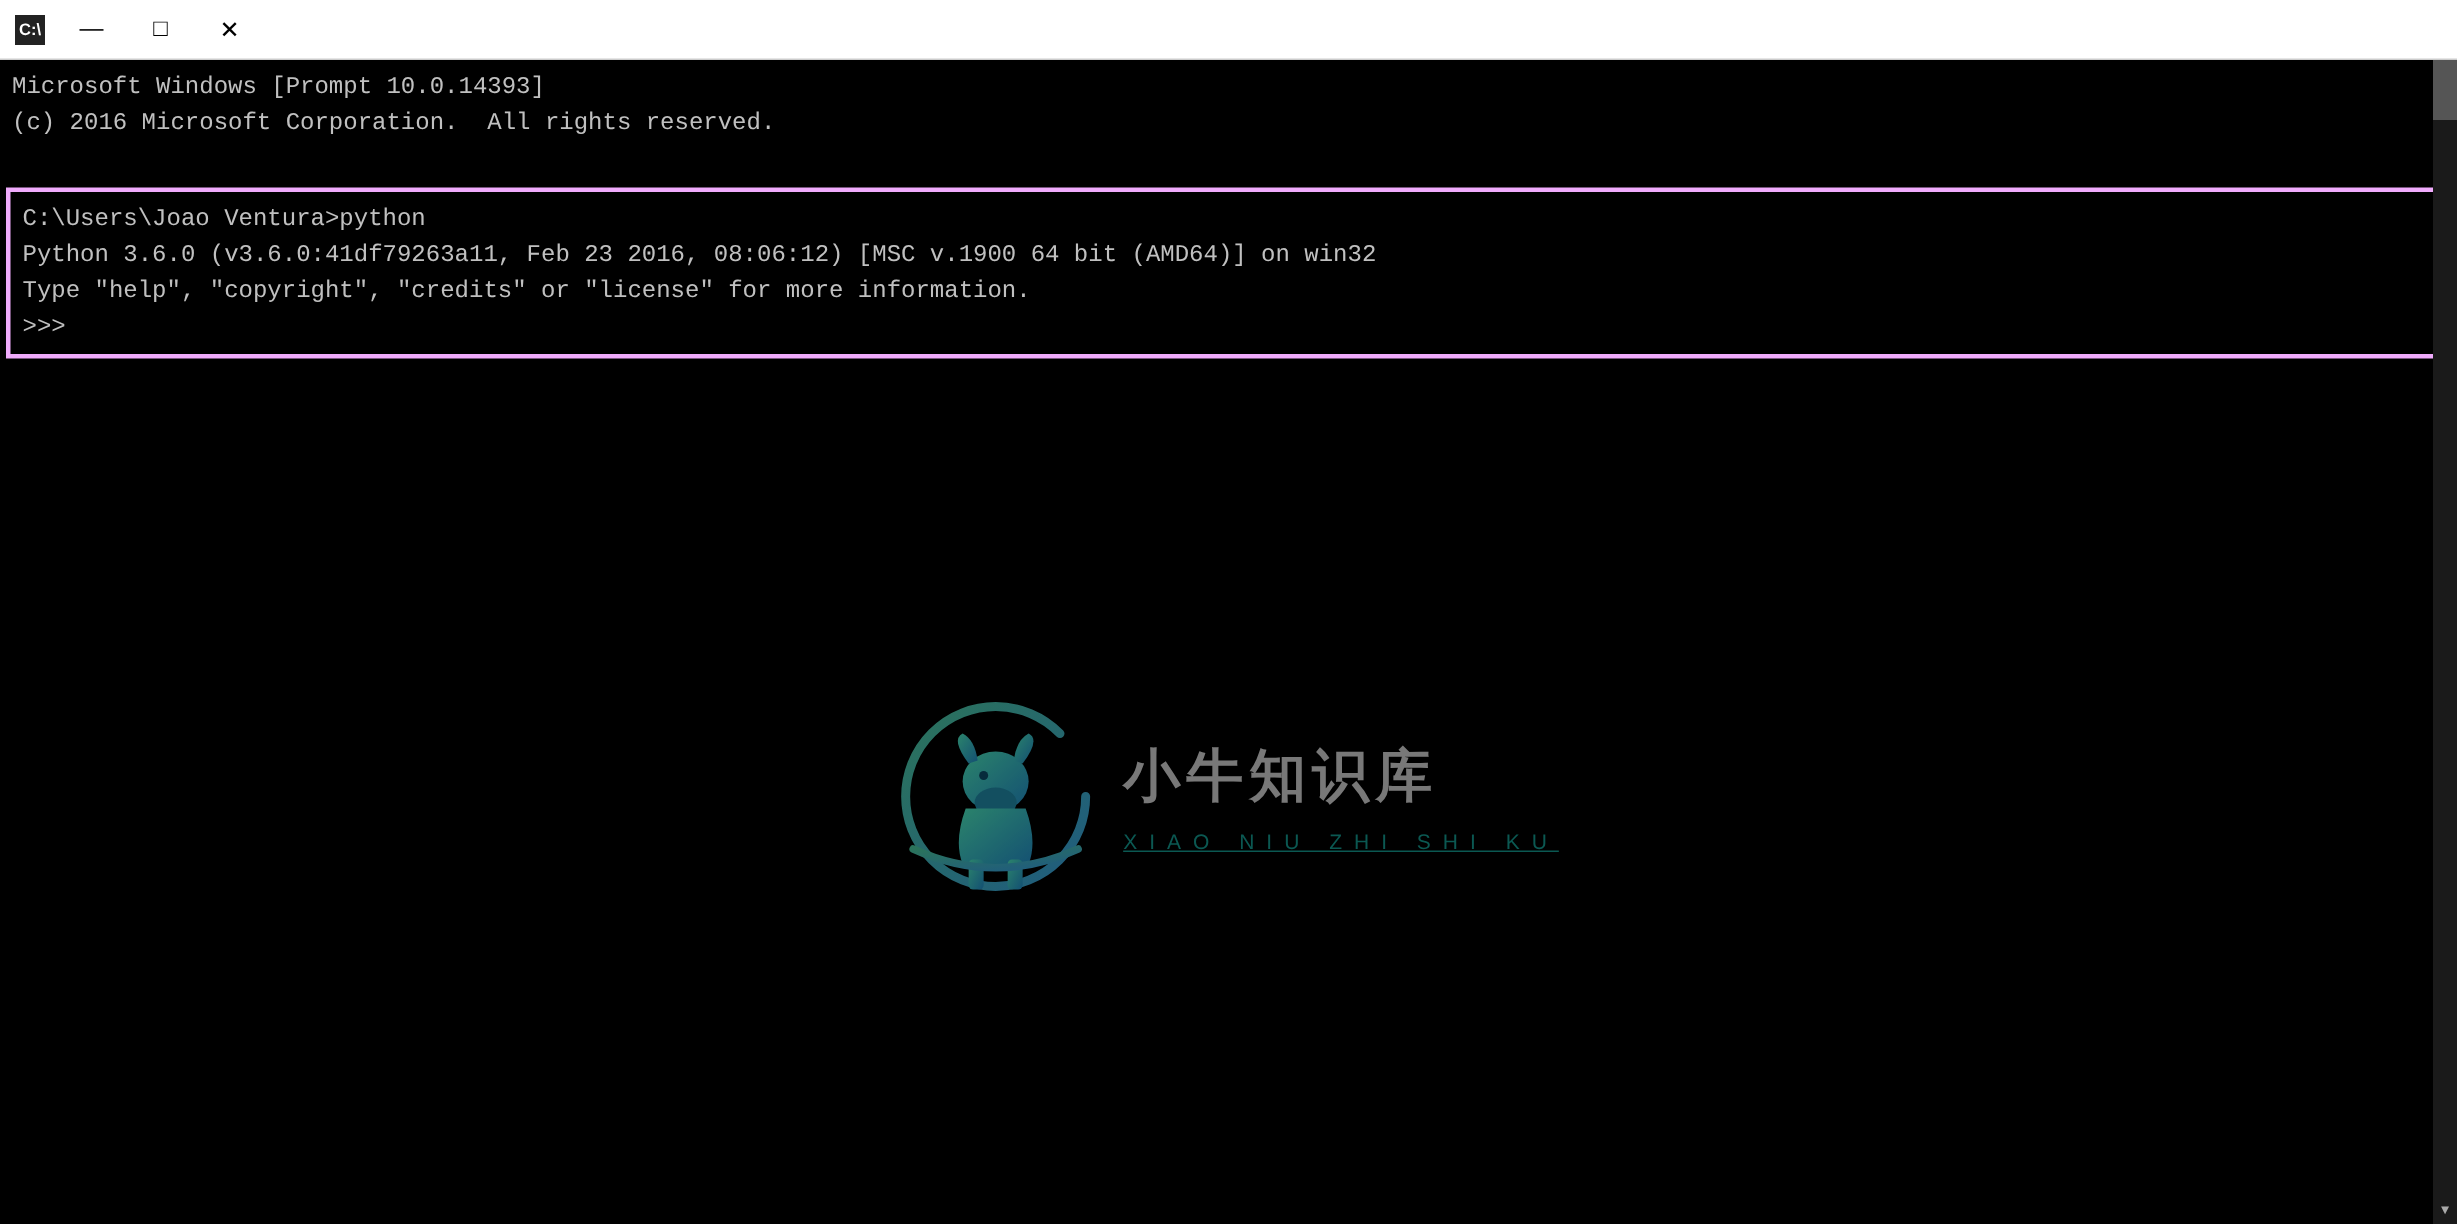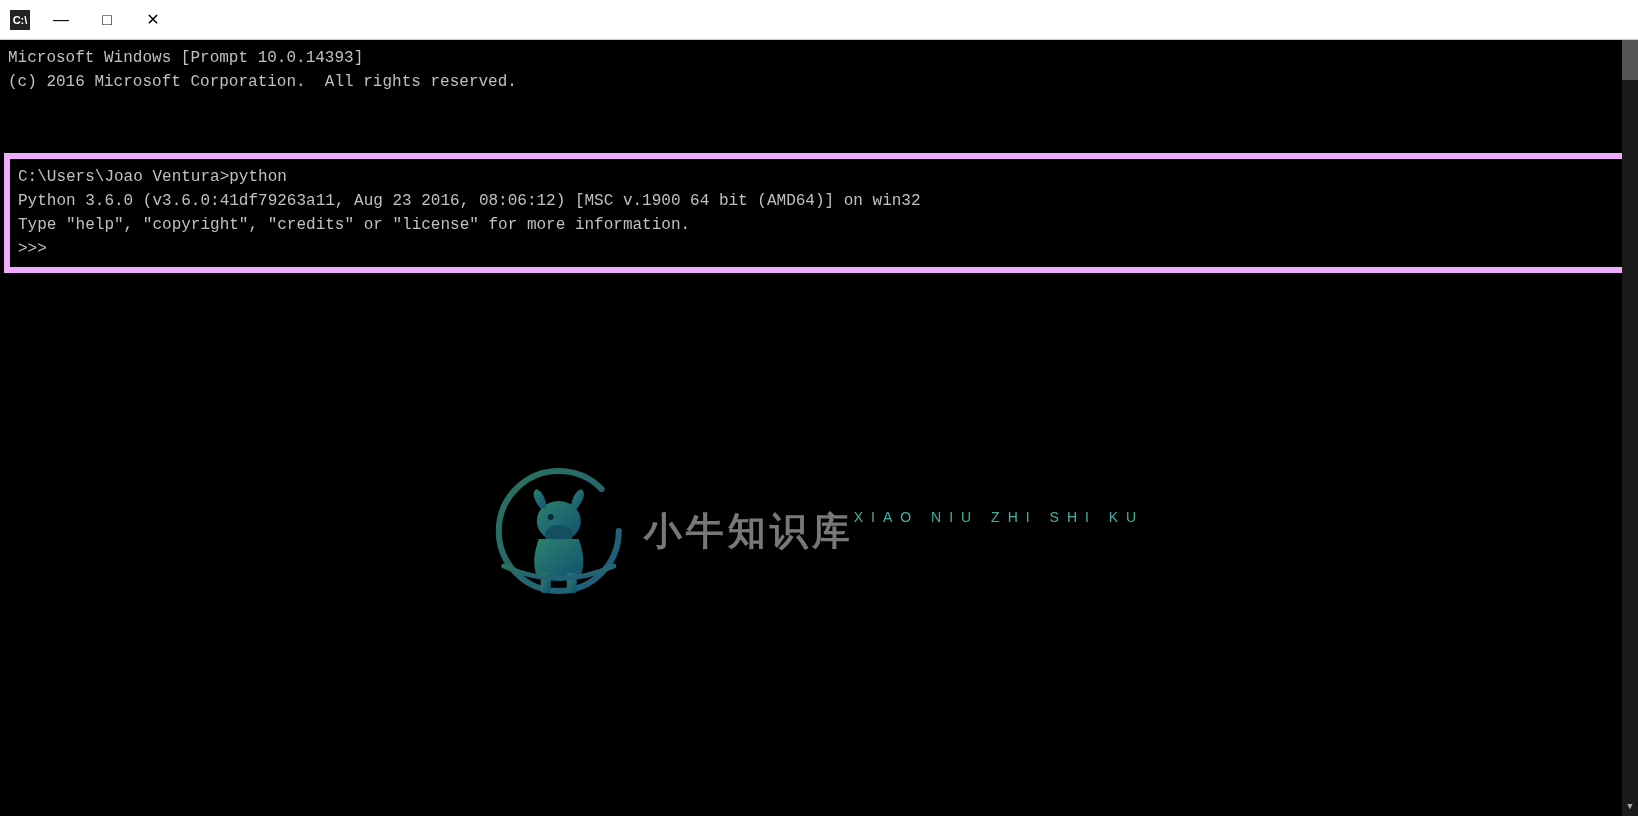--- a/index.html
+++ b/index.html
@@ -83,23 +83,22 @@
       white-space: pre;
       font-family: 'Courier New', Courier, monospace;
     }
 
     
     .highlight-box {
       position: absolute;
       top: 85px;
       left: 4px;
       right: 4px;
-      border: 6px solid #f0abfc;
+      border: 3px solid #f0abfc;
       padding: 6px 8px;
-      margin-top: 28px;
     }
 
     .highlight-box .terminal-line {
       font-family: 'Courier New', Courier, monospace;
     }
 
     
     .watermark {
       position: absolute;
       bottom: 220px;
@@ -112,37 +111,39 @@
     }
 
     
     .logo-circle {
       width: 130px;
       height: 130px;
     }
 
     .watermark-text {
       display: flex;
+      flex-direction: column;
       justify-content: flex-start;
     }
 
     .watermark-text-main {
       font-size: 38px;
       color: #a0a0a0;
       font-family: 'SimHei', 'Microsoft YaHei', sans-serif;
       letter-spacing: 4px;
       font-weight: bold;
     }
 
     .watermark-text-sub {
       font-size: 14px;
-      color: #5eead4;
+      color: #0f766e;
       letter-spacing: 8px;
       font-family: Arial, sans-serif;
       margin-top: 4px;
+      text-decoration: underline;
     }
 
     
     .scrollbar {
       position: absolute;
       right: 0;
       top: 0;
       width: 16px;
       height: 100%;
       background: #1a1a1a;
@@ -184,21 +185,21 @@
   </div>
 </div>
 
 <div class="terminal">
 
   <div class="terminal-line">Microsoft Windows [Prompt 10.0.14393]</div>
   <div class="terminal-line">(c) 2016 Microsoft Corporation.  All rights reserved.</div>
 
   <div class="highlight-box">
     <div class="terminal-line">C:\Users\Joao Ventura&gt;python</div>
-    <div class="terminal-line">Python 3.6.0 (v3.6.0:41df79263a11, Aug 23 2016, 08:06:12) [MSC v.1900 64 bit (AMD64)] on win32</div>
+    <div class="terminal-line">Python 3.6.0 (v3.6.0:41df79263a11, Feb 23 2016, 08:06:12) [MSC v.1900 64 bit (AMD64)] on win32</div>
     <div class="terminal-line">Type "help", "copyright", "credits" or "license" for more information.</div>
     <div class="terminal-line">&gt;&gt;&gt; </div>
   </div>
 
   <div class="watermark">
 
     <svg class="logo-circle" viewBox="0 0 130 130" xmlns="http://www.w3.org/2000/svg">
 
       <circle cx="65" cy="65" r="60" fill="none" stroke="url(#circleGrad)" stroke-width="6" stroke-dasharray="330 50" stroke-linecap="round"></circle>
 

